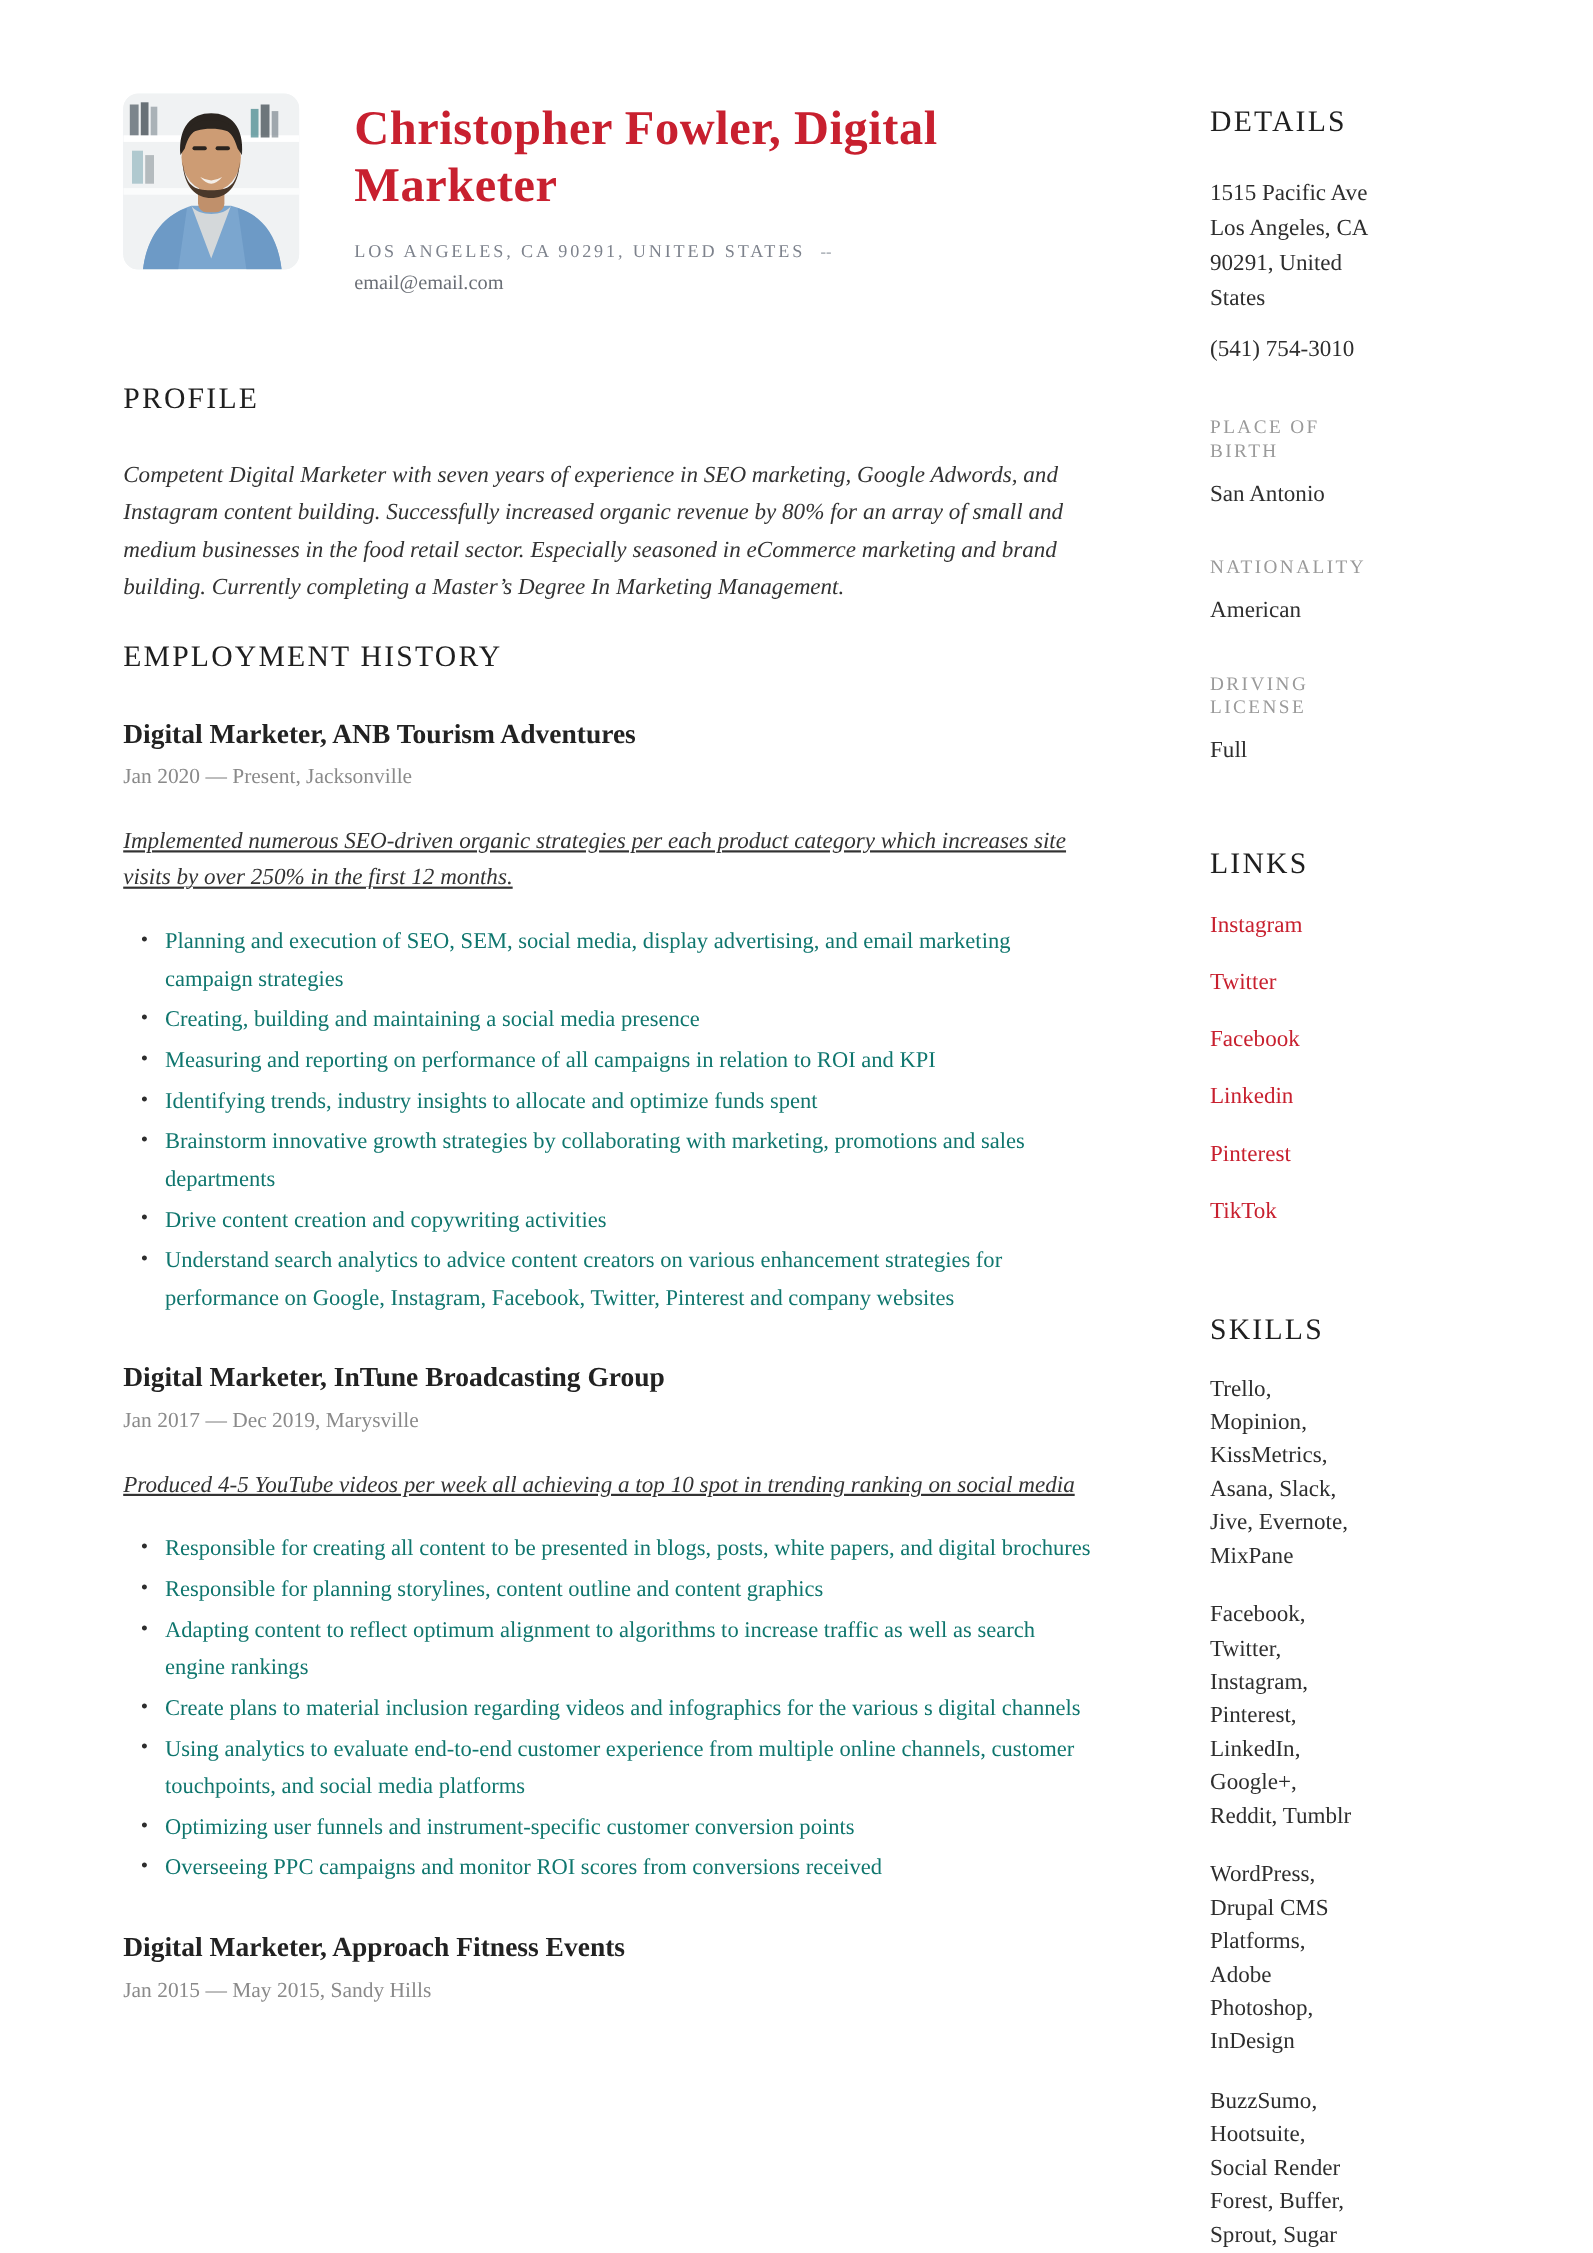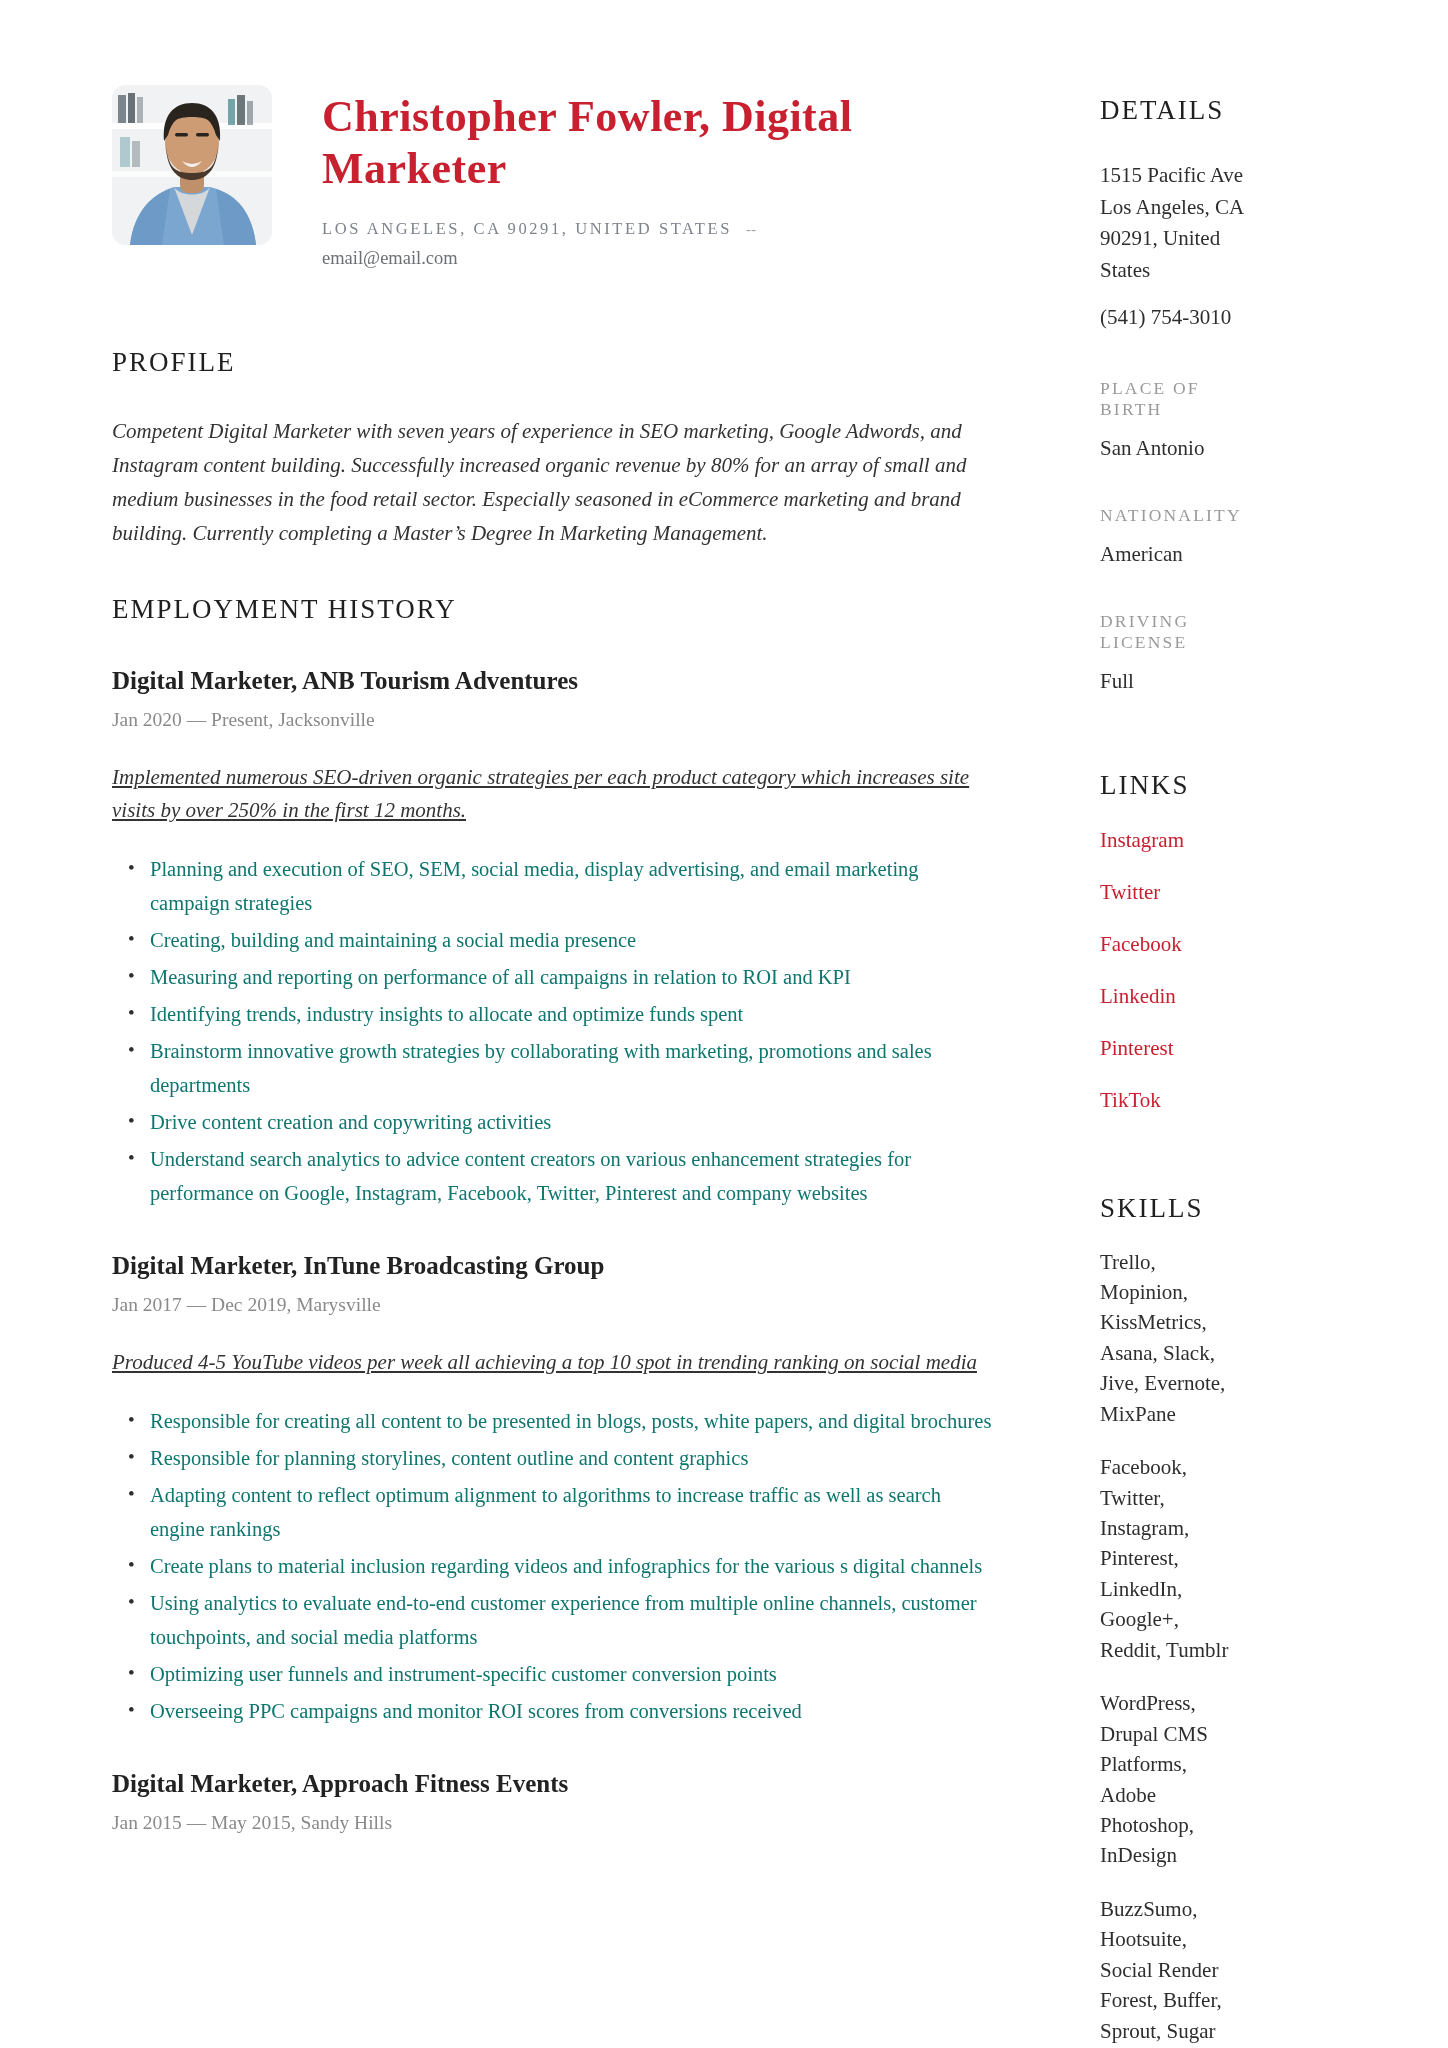--- a/index.html
+++ b/index.html
@@ -14,21 +14,21 @@
   .name-block { margin-left:50px; padding-top:6px; }
   .name { width:680px; font-size:44px; line-height:1.18; font-weight:600; color:#c8202f; letter-spacing:0.5px; }
   .loc-line { margin-top:24px; font-size:16.5px; letter-spacing:2.6px; color:#7d828c; }
   .loc-sep { margin-left:14px; letter-spacing:0; color:#9aa0a8; font-size:15px; }
   .email { margin-top:9px; font-size:18.5px; color:#6b6f76; text-decoration:none; display:inline-block; }
 
   .section-heading { font-size:27px; letter-spacing:2px; color:#1f1f1f; font-weight:400; }
   .profile-section { margin-top:78px; }
   .profile-text { margin-top:36px; width:888px; font-size:21px; font-style:italic; line-height:1.62; color:#333; }
 
-  .employment-section { margin-top:44px; }
+  .employment-section { margin-top:31px; }
   .job { width:888px; }
   .job-title { margin-top:42px; font-size:25px; font-weight:700; color:#222; }
   .job-date { margin-top:14px; font-size:19.5px; color:#8a8a8a; }
   .job-summary { margin-top:30px; font-size:21px; font-style:italic; line-height:1.6; color:#333;text-decoration:underline; }
   .job ul { margin-top:24px; list-style:none; }
   .job li { position:relative; padding-left:38px; font-size:20.5px; line-height:1.66; color:#0f766e; margin-bottom:3px; }
   .job li::before { content:"•"; position:absolute; left:16px; top:0; font-size:19px; color:#2e2e2e; }
 
   
   .right { width:290px; margin-left:100px; padding-top:95px; }

